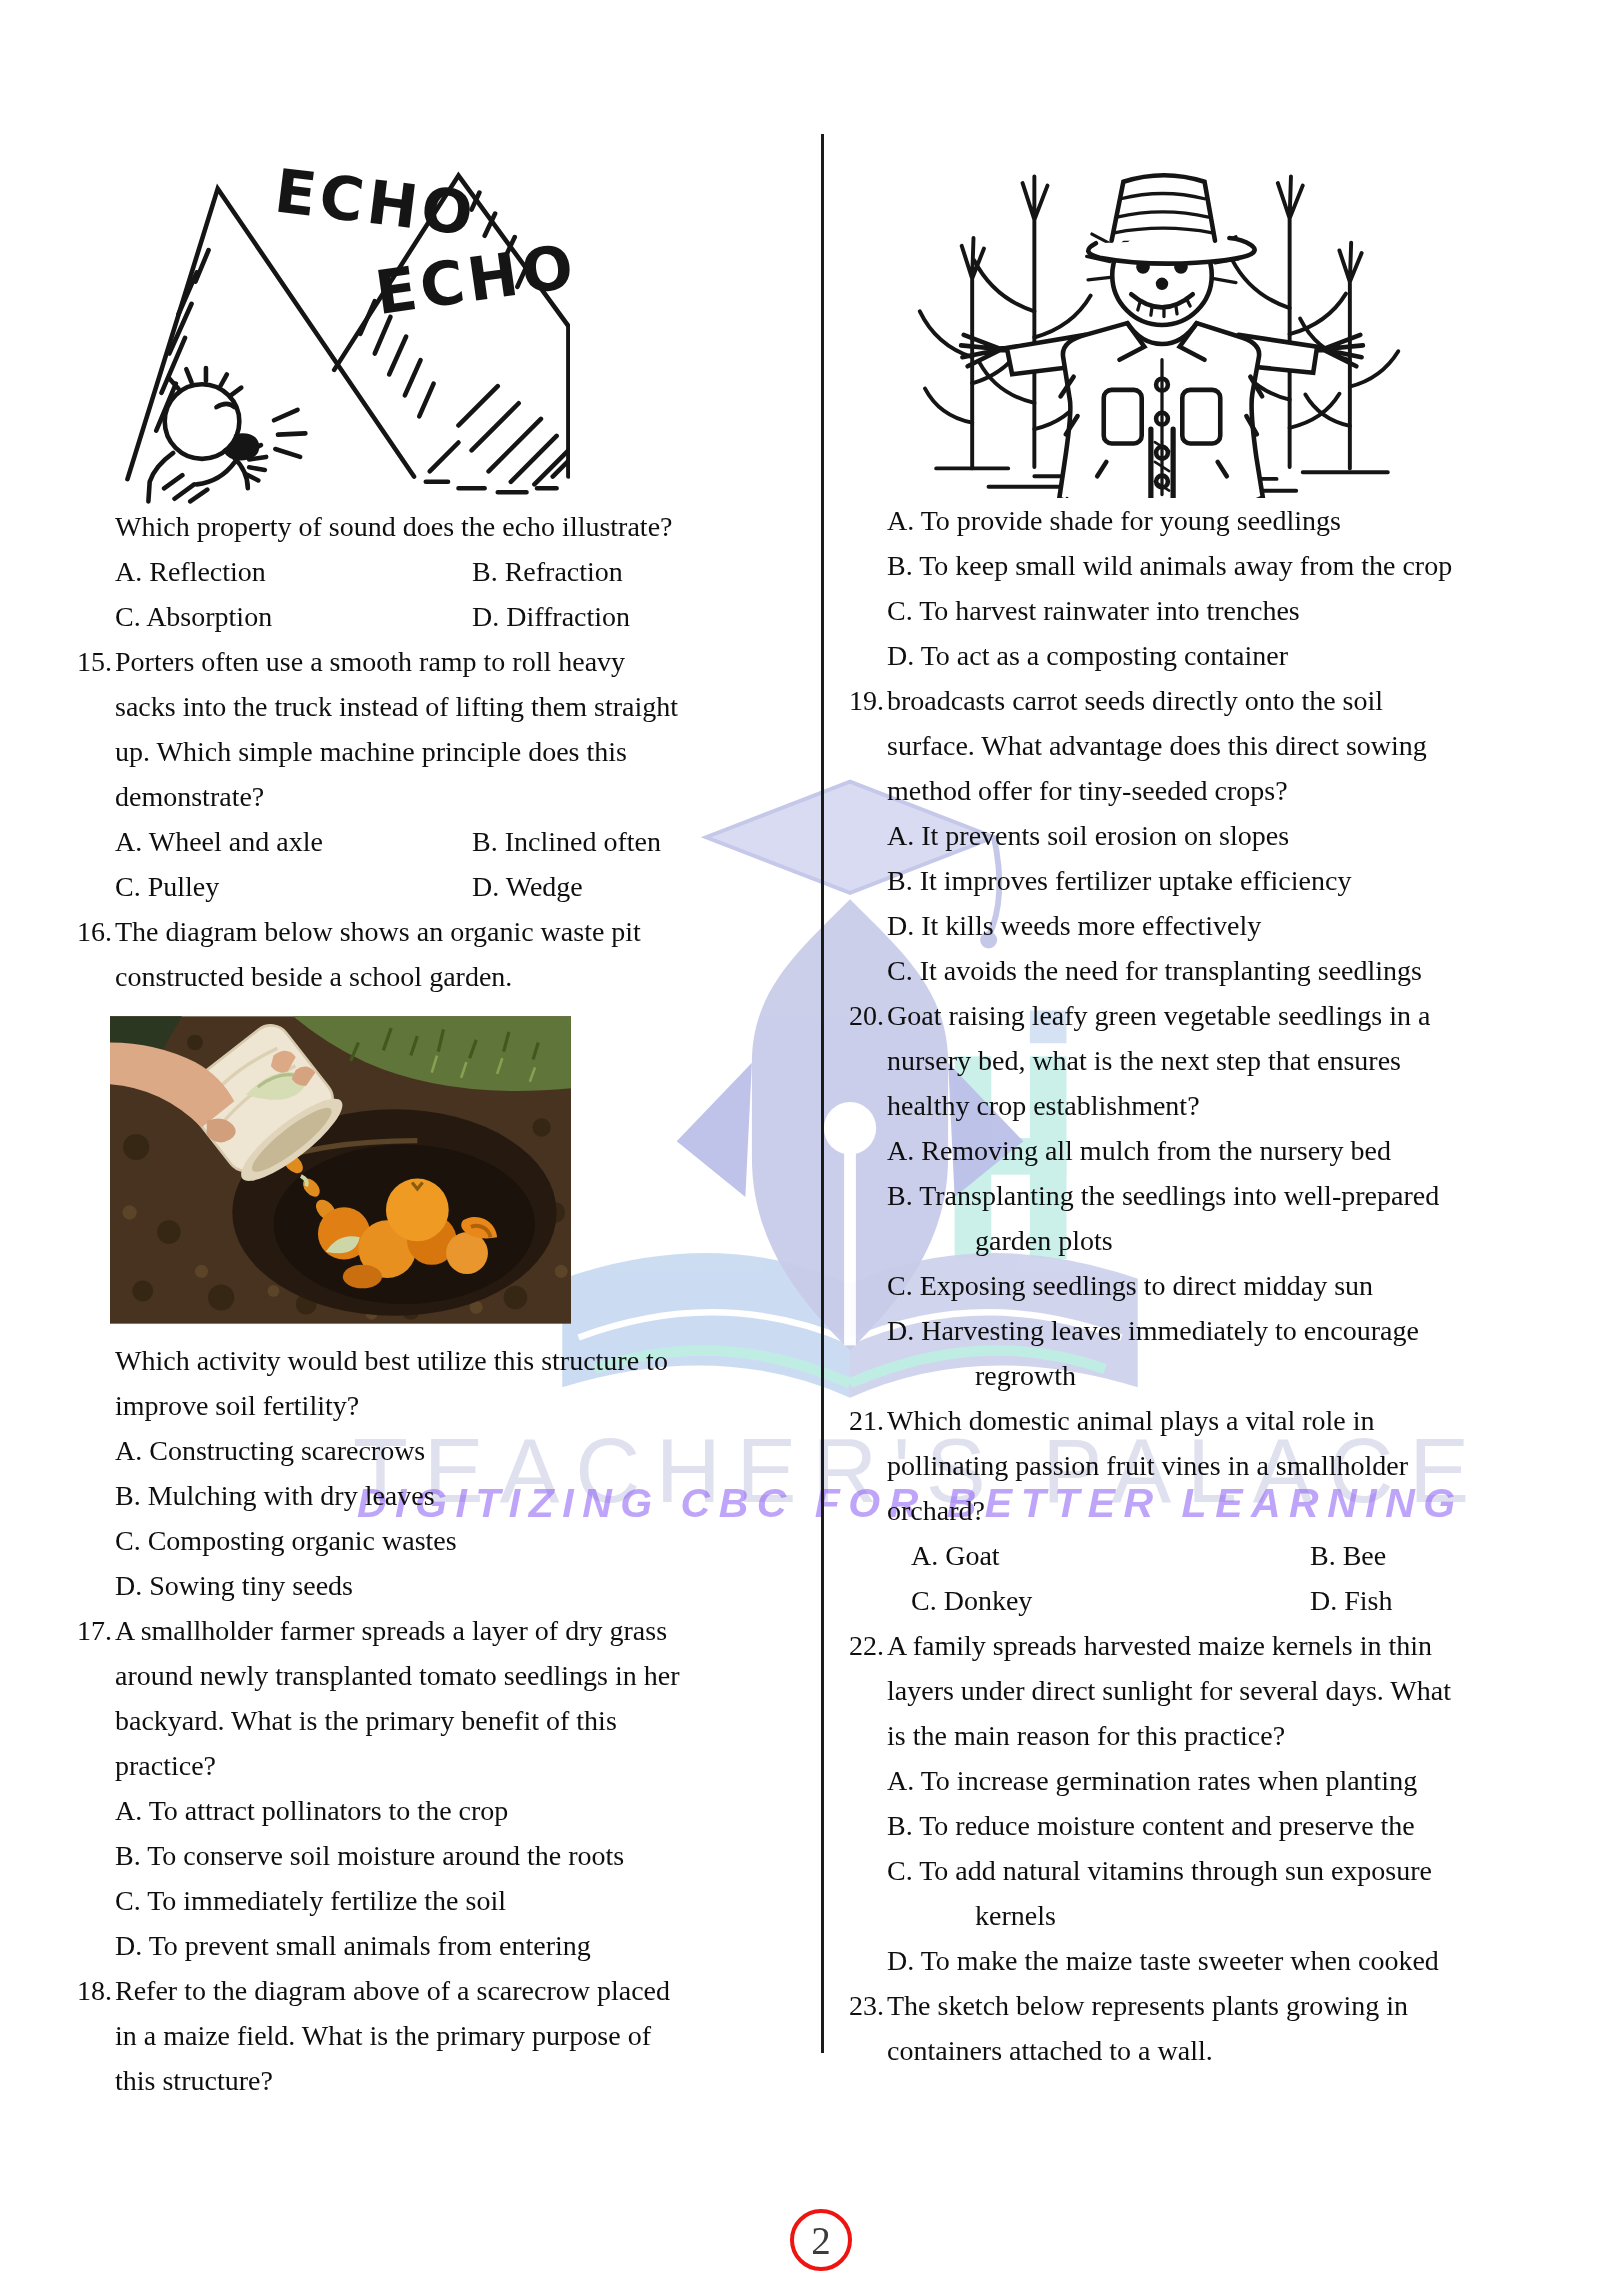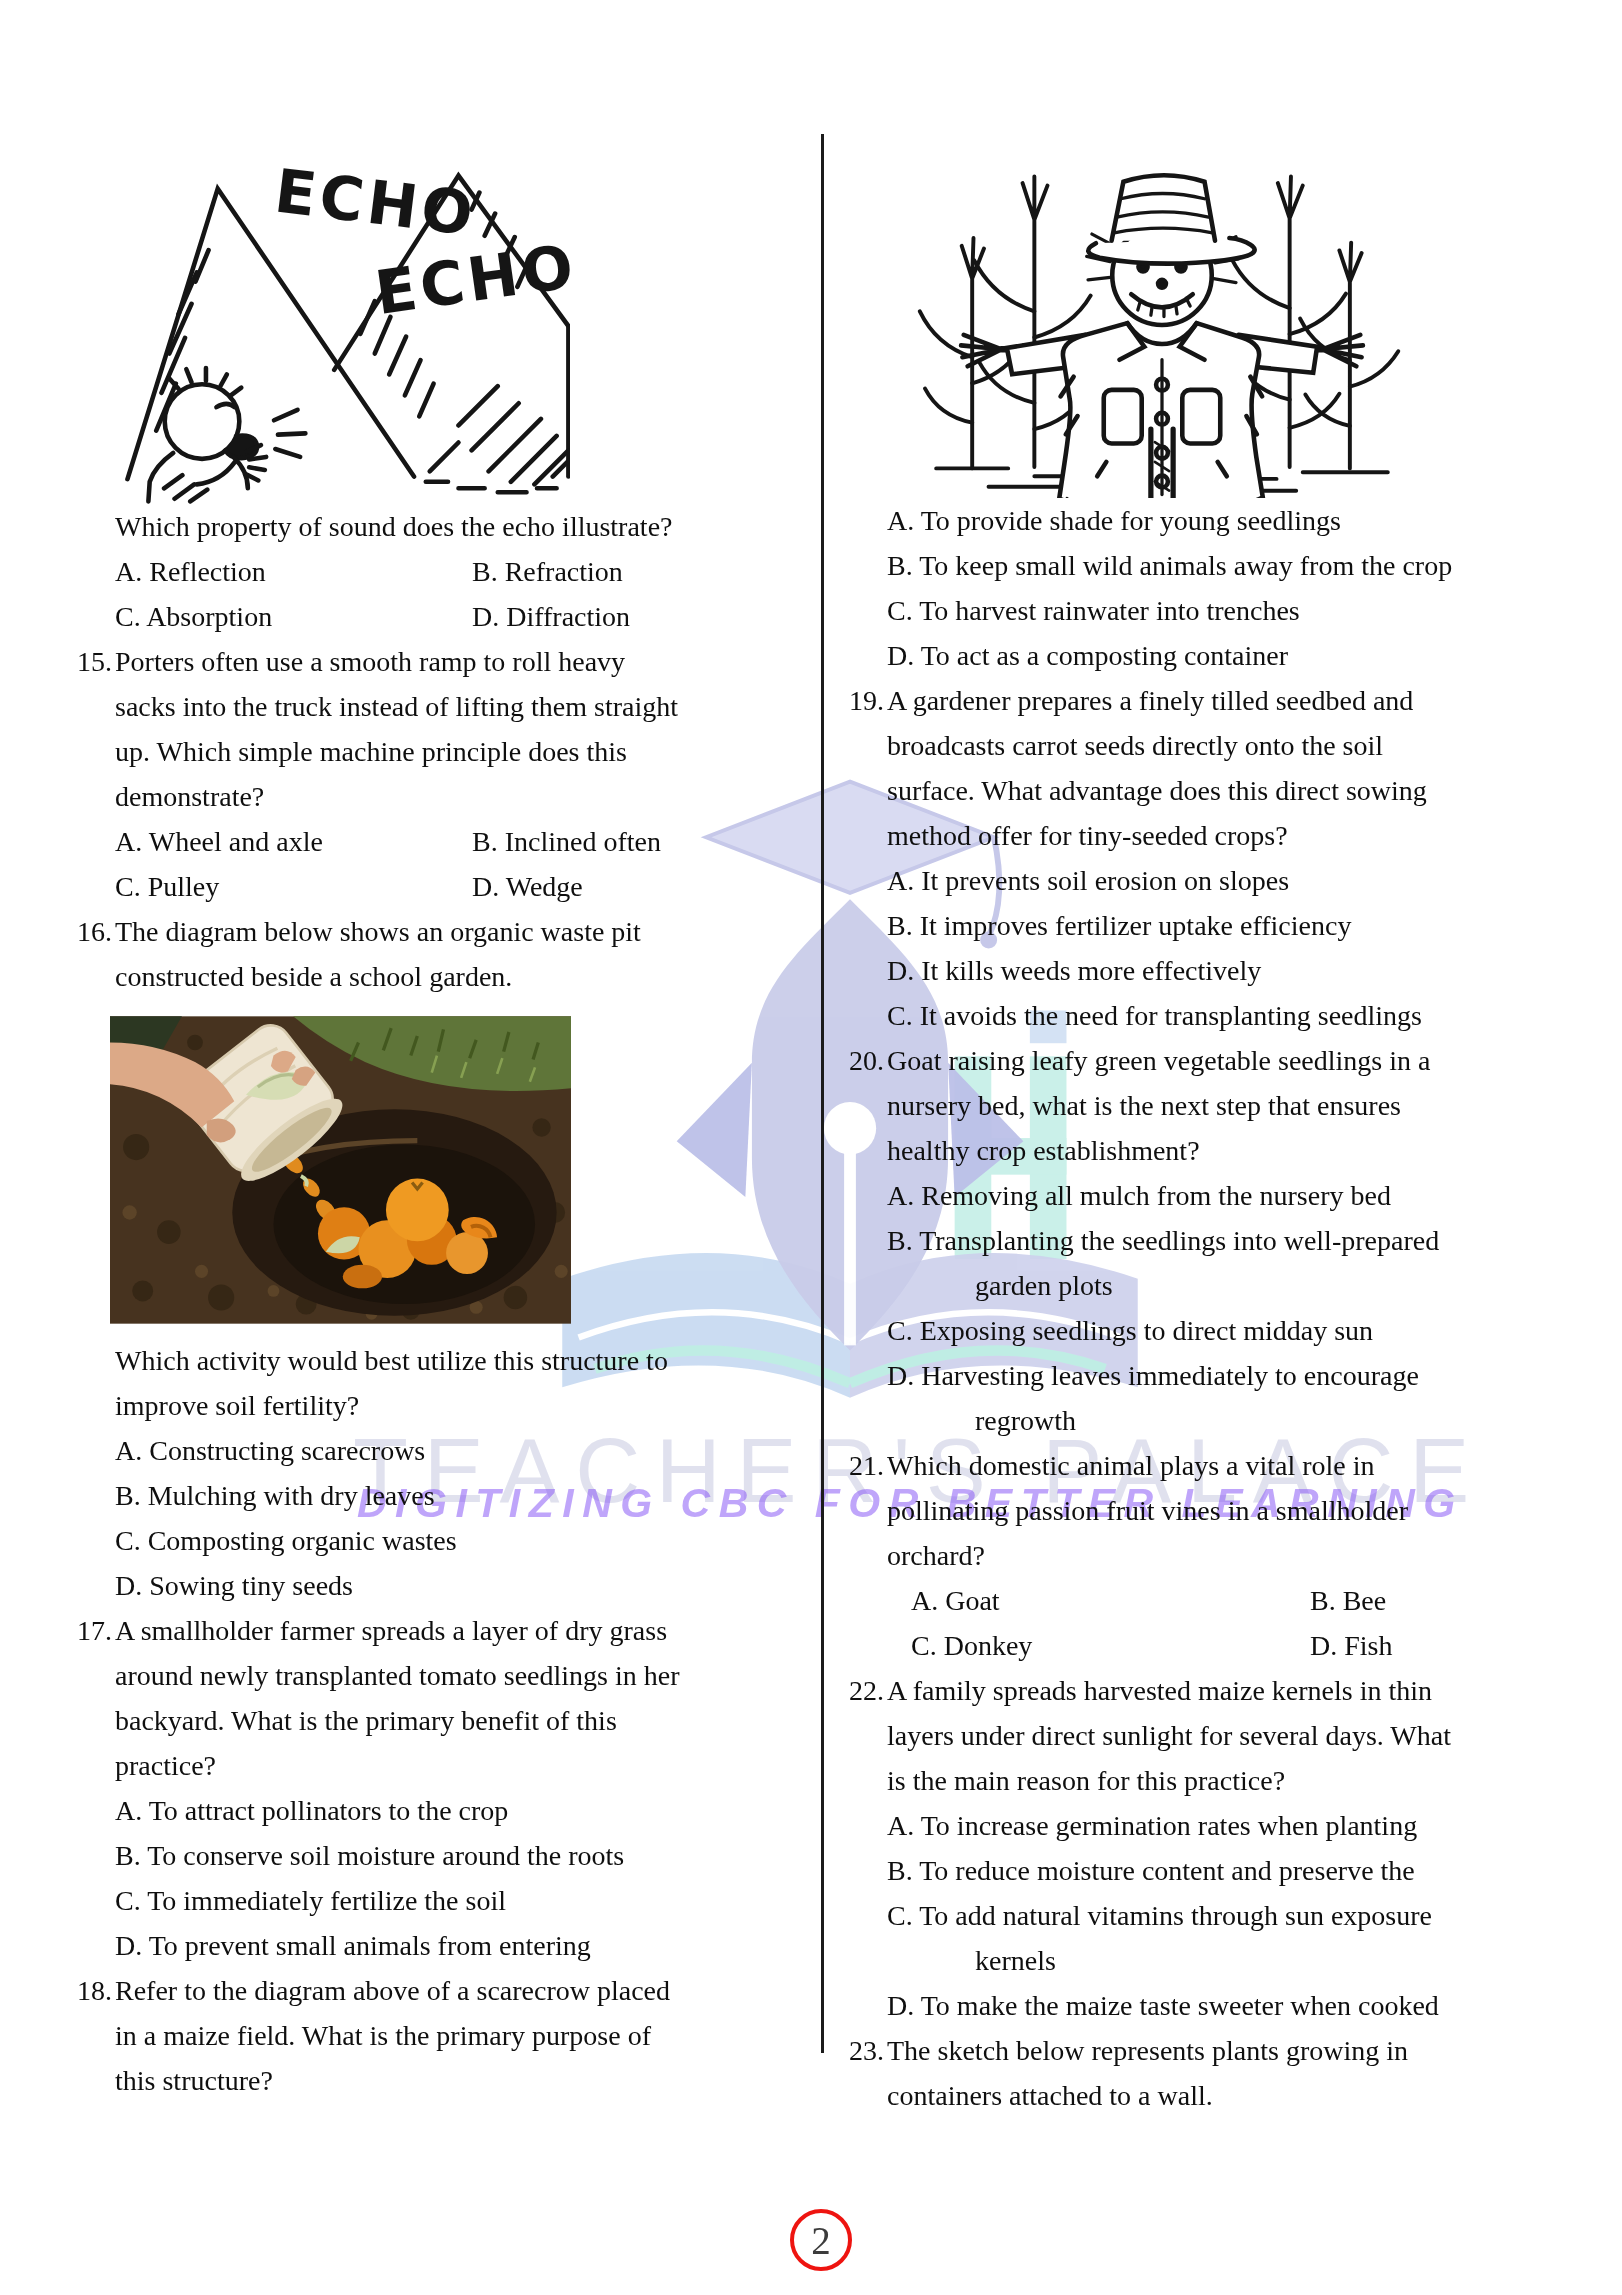--- a/index.html
+++ b/index.html
@@ -314,21 +314,21 @@
     </svg>
 
     <div class="q">
       <div class="line opt">A. To provide shade for young seedlings</div>
       <div class="line opt">B. To keep small wild animals away from the crop</div>
       <div class="line opt">C. To harvest rainwater into trenches</div>
       <div class="line opt">D. To act as a composting container</div>
     </div>
 
     <div class="q">
-      <div class="line stem"><span class="qnum">19.</span><span>A gardener prepares a finely tilled seedbed and</span></div>
+      <div class="line stem"><span class="qnum">19.</span></div>
       <div class="line stem">broadcasts carrot seeds directly onto the soil</div>
       <div class="line stem">surface. What advantage does this direct sowing</div>
       <div class="line stem">method offer for tiny-seeded crops?</div>
       <div class="line opt">A. It prevents soil erosion on slopes</div>
       <div class="line opt">B. It improves fertilizer uptake efficiency</div>
       <div class="line opt">D. It kills weeds more effectively</div>
       <div class="line opt">C. It avoids the need for transplanting seedlings</div>
     </div>
 
     <div class="q">

